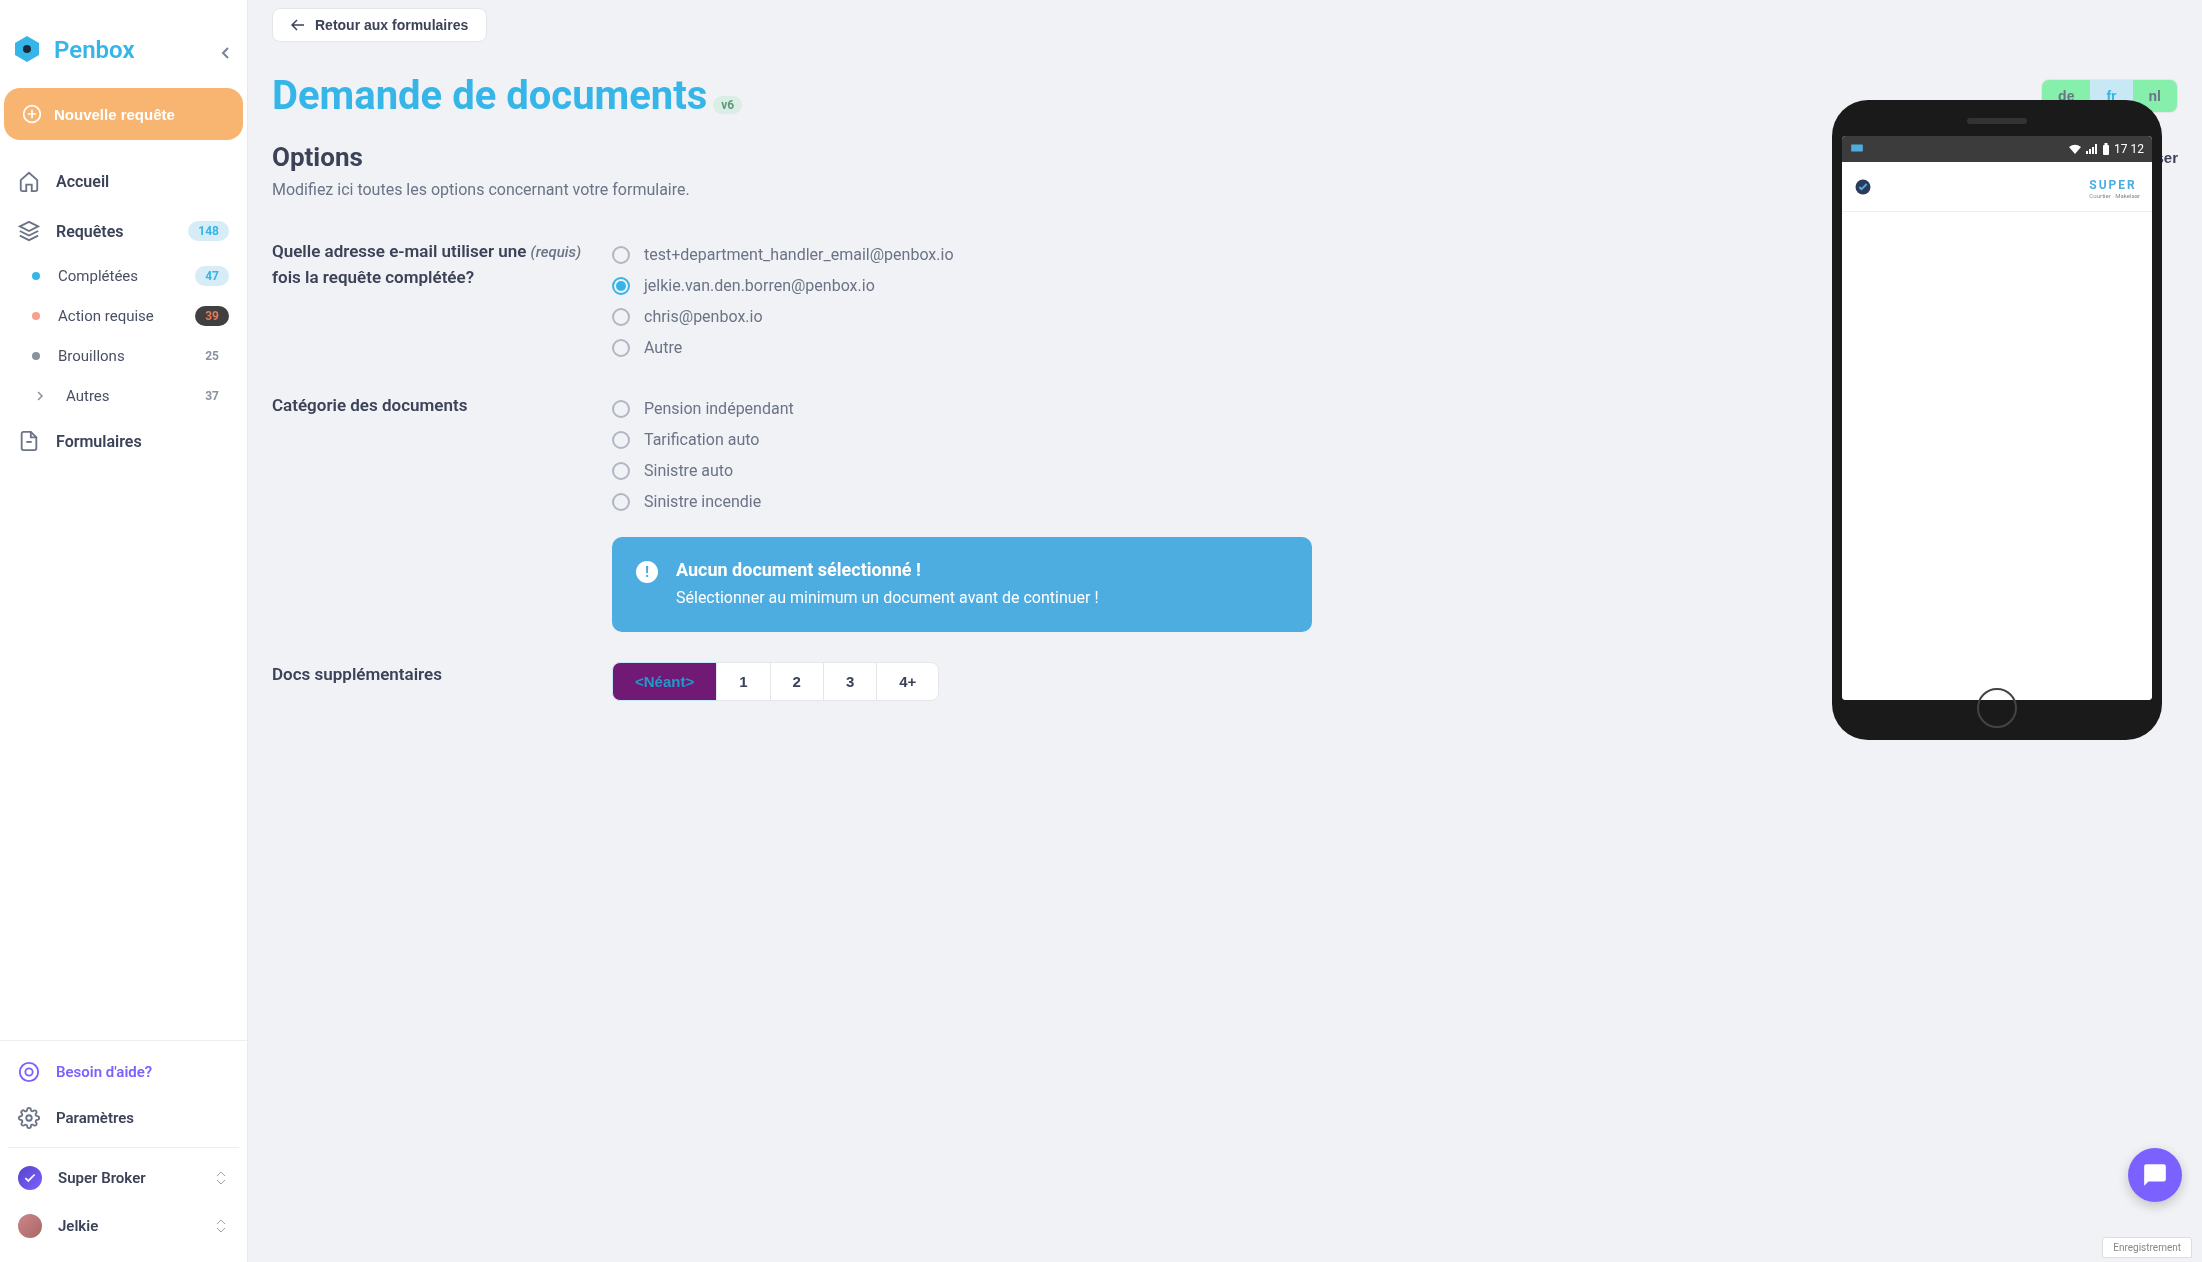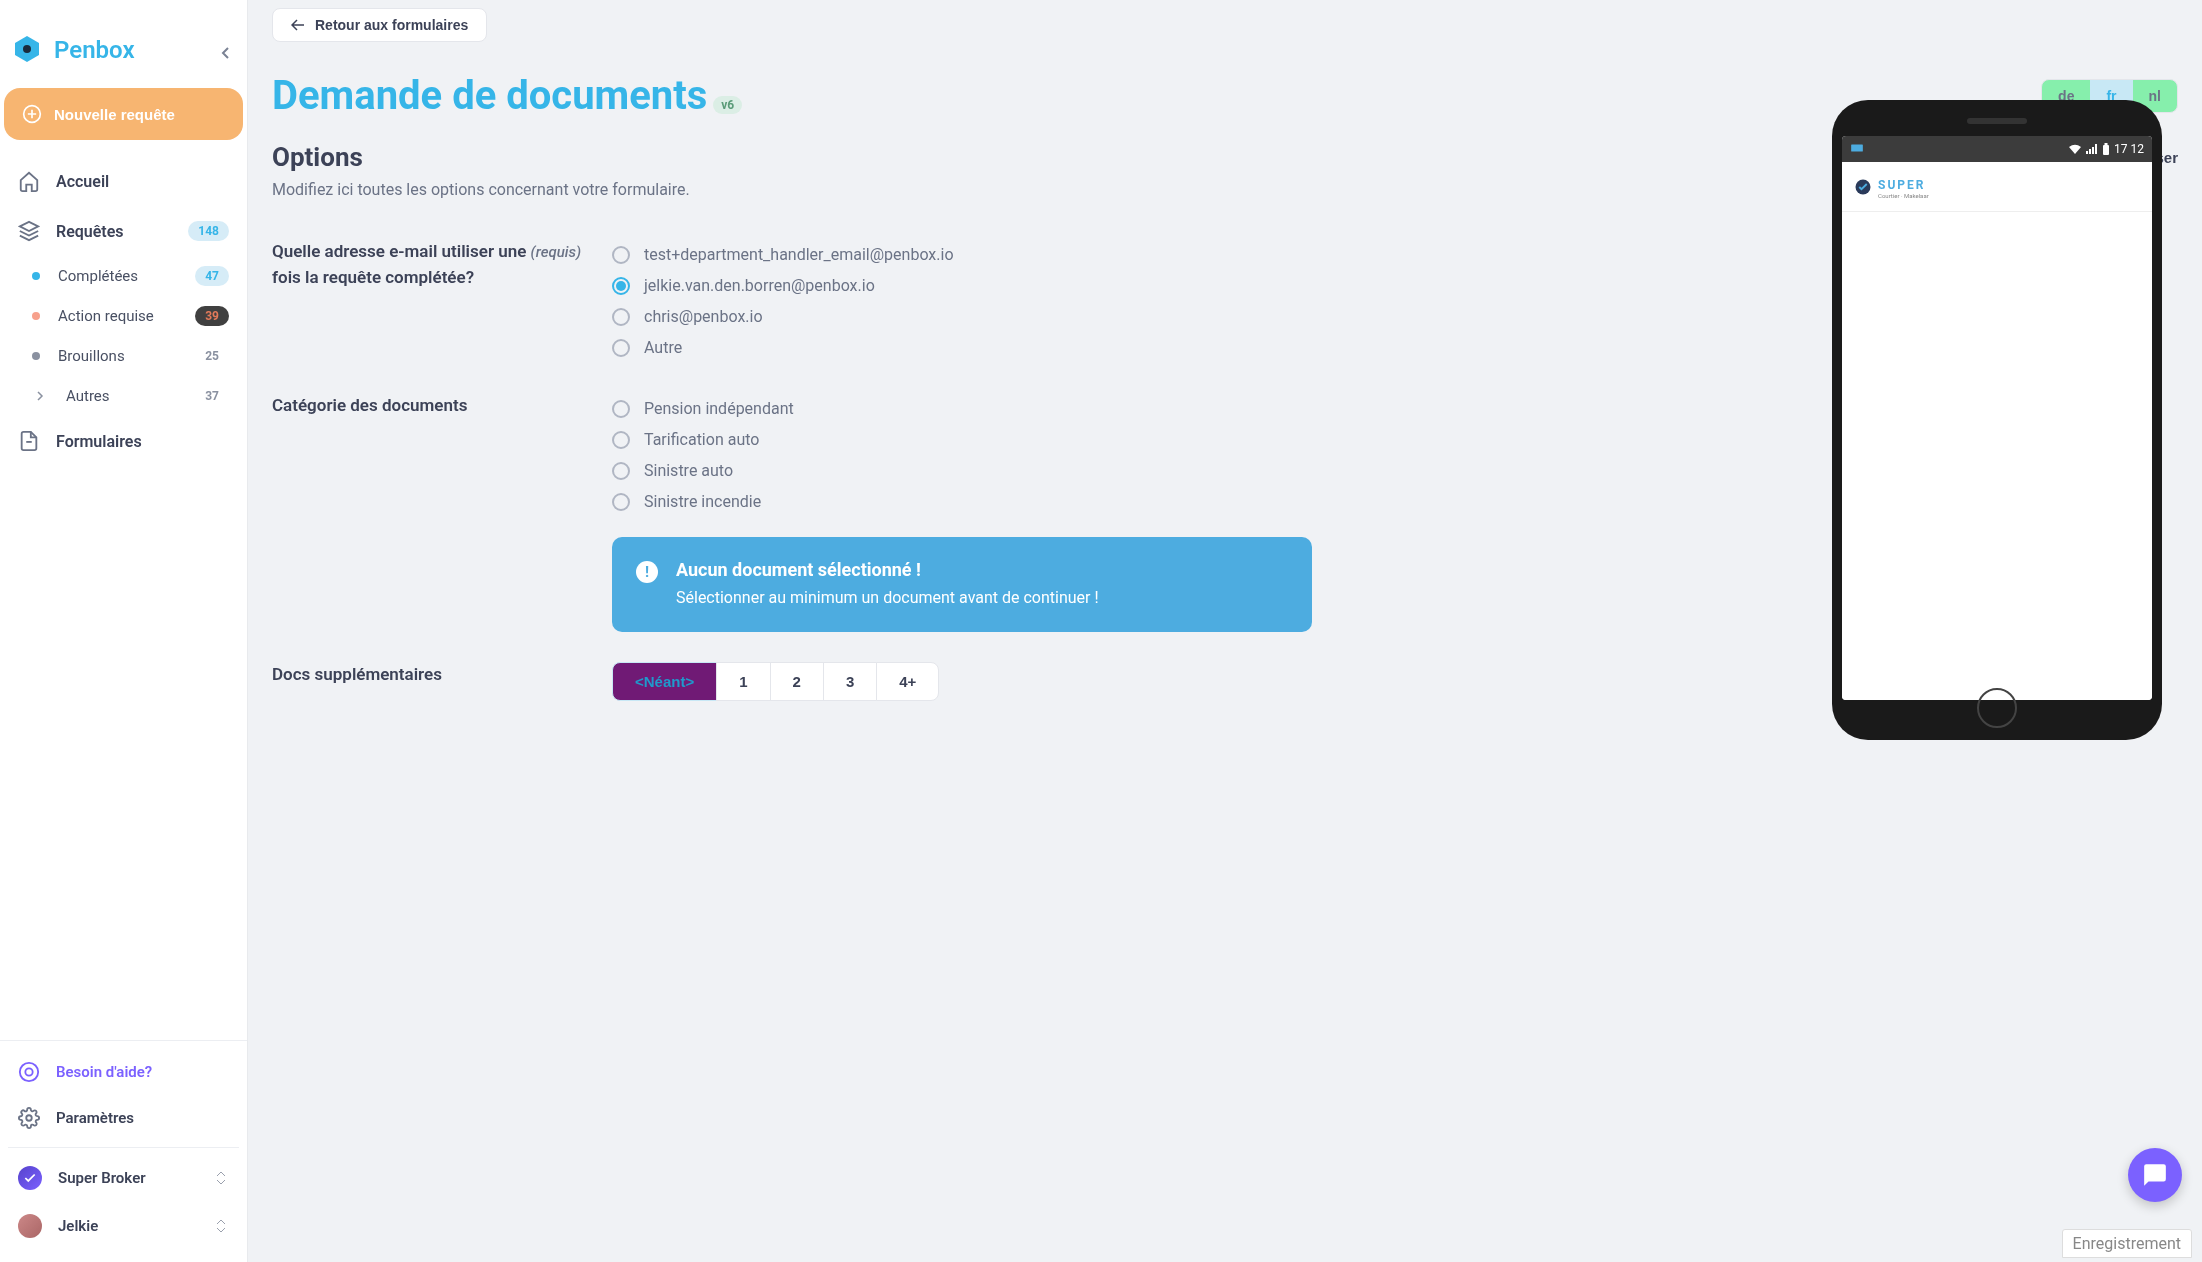--- a/index.html
+++ b/index.html
@@ -86,31 +86,31 @@
 .seg-btn.active { background: #701a75; color: #1f9acc; border-color: #c8e8f5; }
 
 
 .phone-wrap { position: fixed; right: 40px; top: 100px; }
 .phone { width: 330px; height: 640px; background: #1a1a1a; border-radius: 36px; padding: 36px 10px 40px; position: relative; }
 .phone-speaker { position: absolute; top: 18px; left: 50%; transform: translateX(-50%); width: 60px; height: 6px; background: #333; border-radius: 3px; }
 .phone-screen { width: 100%; height: 100%; background: #fff; border-radius: 4px; overflow: hidden; display: flex; flex-direction: column; }
 .statusbar { background: #3c3c3c; color: #fff; font-size: 12px; padding: 4px 8px; display: flex; align-items: center; justify-content: space-between; height: 26px; }
 .status-left svg { width: 14px; height: 14px; fill: #4dace0; }
 .status-right { display: flex; align-items: center; gap: 4px; font-size: 12px; }
-.phone-header { background: #fff; padding: 12px; display: flex; align-items: center; justify-content: flex-start; border-bottom: 1px solid #eee; gap: 6px; }
+.phone-header { background: #fff; padding: 12px; display: flex; align-items: center; justify-content: space-between; border-bottom: 1px solid #eee; gap: 6px; }
 .phone-logo-check { width: 18px; height: 18px; }
 .phone-brand { color: #4dace0; font-size: 12px; font-weight: 700; letter-spacing: 2px; }
 .phone-brand-sub { font-size: 6px; color: #888; letter-spacing: 0; display: block; line-height: 1; }
 .phone-body { flex: 1; background: #fff; }
 .phone-home { position: absolute; bottom: 12px; left: 50%; transform: translateX(-50%); width: 40px; height: 40px; border: 2px solid #444; border-radius: 50%; }
 
 .chat-fab { position: fixed; right: 20px; bottom: 60px; width: 54px; height: 54px; background: #7b61ff; border-radius: 50%; display: flex; align-items: center; justify-content: center; cursor: pointer; box-shadow: 0 4px 12px rgba(0,0,0,0.2); }
 .chat-fab svg { width: 26px; height: 26px; fill: #fff; }
 
-.save-indicator { position: fixed; right: 10px; bottom: 4px; background: #fff; border: 1px solid #ddd; padding: 4px 10px; font-size: 16px; color: #888; border-radius: 3px 3px 0 0; }
+.save-indicator { position: fixed; right: 10px; bottom: 4px; background: #fff; border: 1px solid #ddd; padding: 4px 10px; font-size: 10px; color: #888; border-radius: 3px 3px 0 0; }
 </style>
 </head>
 <body>
 
 <div class="app">
 
   <aside class="sidebar">
     <div class="logo-row">
       <div class="logo-hex">
         <svg viewBox="0 0 30 30">

